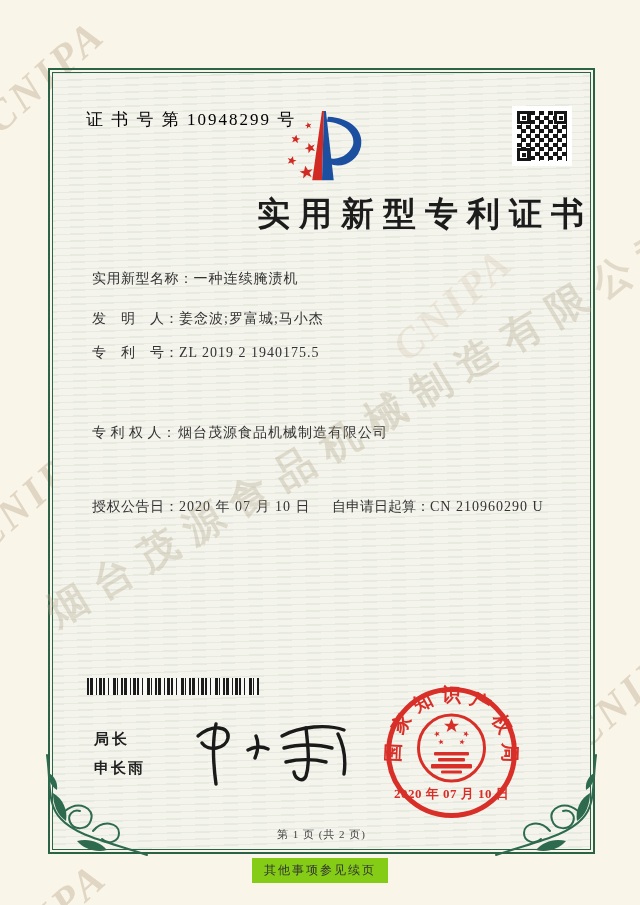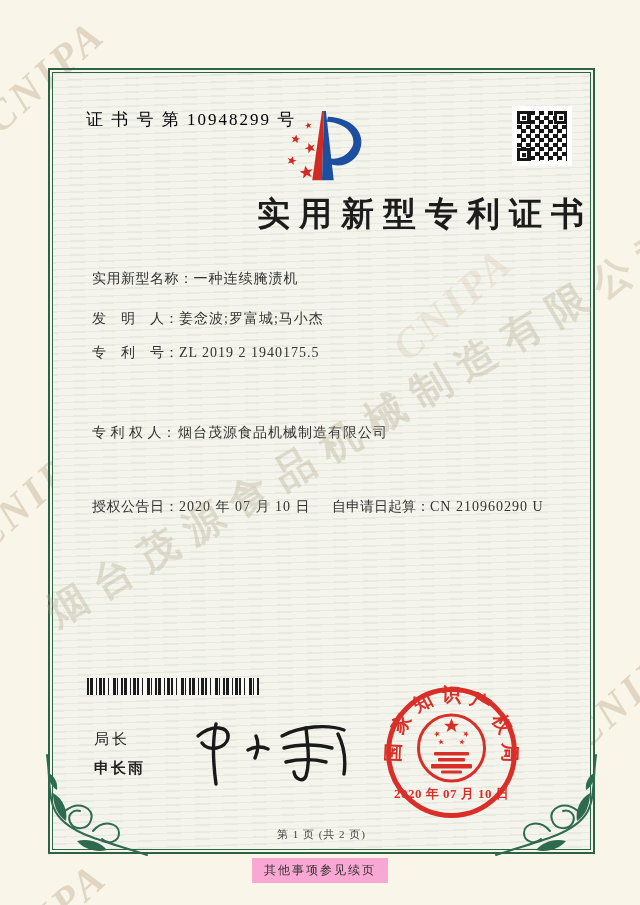--- a/index.html
+++ b/index.html
@@ -71,29 +71,29 @@
   .barcode {
     position:absolute; left:37px; top:608px; width:172px; height:17px;
     background:repeating-linear-gradient(90deg,
       #1c1c1c 0 2px, #f8f8f5 2px 3px, #1c1c1c 3px 6px, #f8f8f5 6px 9px,
       #1c1c1c 9px 10px, #f8f8f5 10px 12px, #1c1c1c 12px 15px, #f8f8f5 15px 16px,
       #1c1c1c 16px 18px, #f8f8f5 18px 21px, #1c1c1c 21px 22px, #f8f8f5 22px 26px,
       #1c1c1c 26px 29px, #f8f8f5 29px 30px, #1c1c1c 30px 31px, #f8f8f5 31px 34px);
   }
 
   
-  .signer-title { position:absolute; left:44px; top:660px; font-size:15px; font-weight:400; color:#222; letter-spacing:3px; }
+  .signer-title { position:absolute; left:44px; top:660px; font-size:15px; font-weight:700; color:#222; letter-spacing:3px; }
   .signer-name  { position:absolute; left:44px; top:689px; font-size:15px; font-weight:600; color:#222; letter-spacing:2px;font-family:Liberation Serif, serif; }
   .signature    { position:absolute; left:128px; top:640px; width:190px; height:85px; }
 
   
   .page-num { position:absolute; left:0; top:757px; width:100%; text-align:center; font-size:11px; color:#444; letter-spacing:1px; }
   .footer-note {
     position:absolute; left:50%; top:858px; transform:translateX(-50%);
-    background:#f9a8d4; padding:4px 12px; font-size:12px; color:#333;
+    background:#84cc16; padding:4px 12px; font-size:12px; color:#333;
     letter-spacing:2px; z-index:5; white-space:nowrap;
   }
 
   
   .seal { position:absolute; left:381px; top:682px; width:141px; height:141px; z-index:30; opacity:.95; }
 
   
   .corner { position:absolute; width:108px; height:108px; bottom:-7px; z-index:4; }
   .corner-left { left:-7px; }
   .corner-right { right:-7px; transform:scaleX(-1); }

